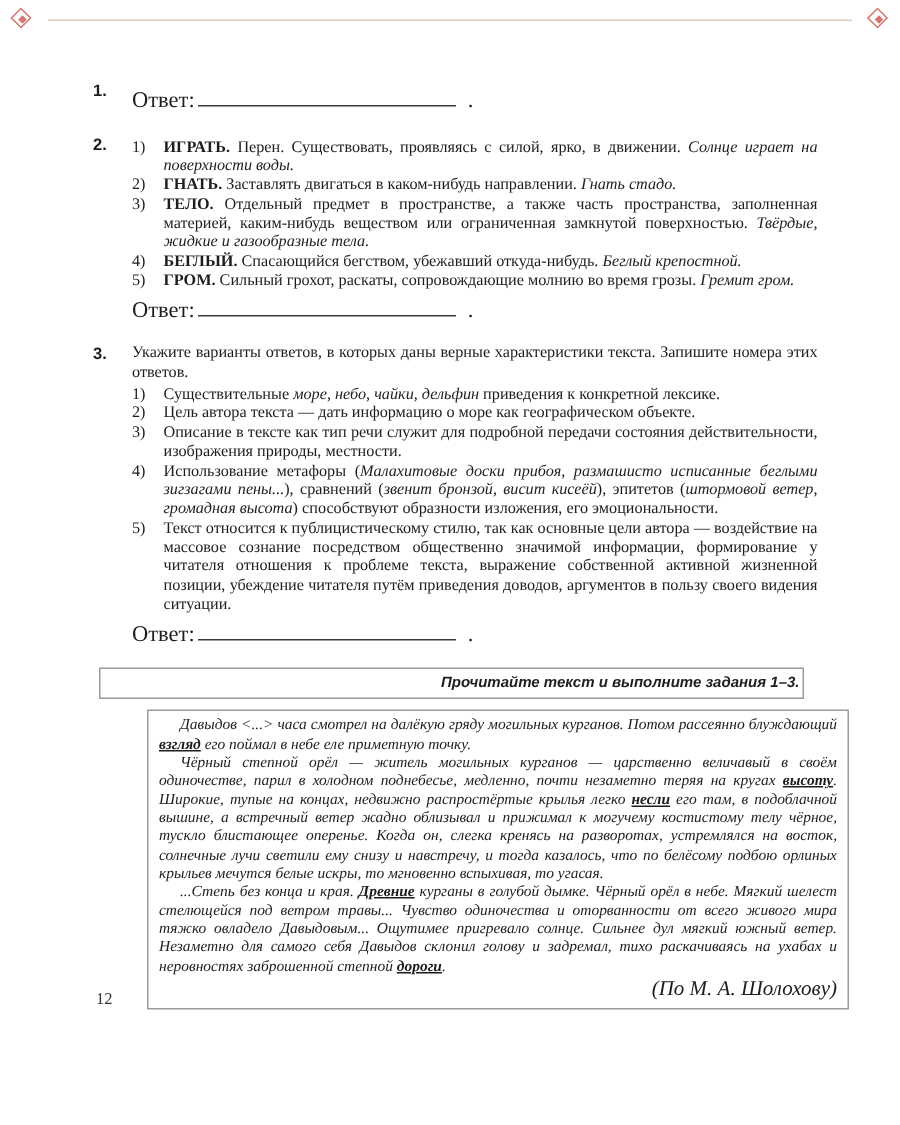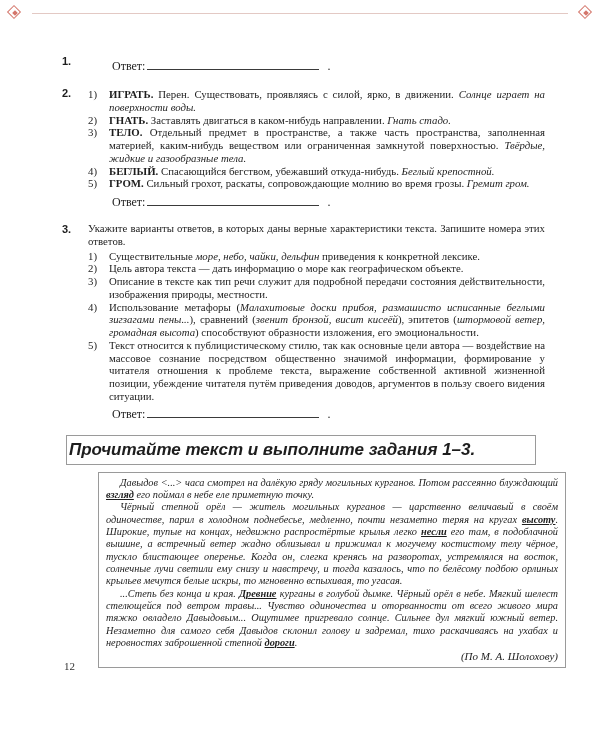--- a/index.html
+++ b/index.html
@@ -20,35 +20,35 @@
   .content{position:absolute;left:62px;top:54px;width:483px;}
 
   .ex{display:flex;margin-bottom:13px;}
   .ex-num{flex:none;width:26px;font-family:"Liberation Sans", sans-serif;font-weight:bold;font-size:11px;padding-top:1px;}
   .ex-body{flex:1;font-size:10.8px;line-height:1.18;text-align:justify;}
   .intro{margin:0;}
   .opts{margin-top:2px;}
   .opt{display:flex;}
   .opt-num{flex:none;width:21px;}
   .opt-body{flex:1;text-align:justify;}
-  .answer-row{margin-top:5px;font-size:12px;margin-left:24px;}
+  .answer-row{margin-top:5px;font-size:15px;}
   .ans-line{display:inline-block;width:172px;border-bottom:1px solid #3a3a3a;vertical-align:baseline;margin-left:2px;}
   .ans-suffix{margin-left:8px;}
 
   .b{font-weight:bold;}
   .i{font-style:italic;}
   .u{text-decoration:underline;}
 
   .variant-title{margin:4px 0 7px 0;text-align:center;font-family:"Liberation Sans", sans-serif;font-weight:bold;font-size:13.5px;color:#222;}
-  .instruction-box{margin-left:4px;width:464px;border:1px solid #9a9a9a;padding:4px 2px;text-align:left;
-    font-family:"Liberation Sans", sans-serif;font-weight:bold;font-style:italic;font-size:17px;}
+  .instruction-box{margin-left:4px;width:464px;border:1px solid #9a9a9a;padding:4px 2px;text-align:right;
+    font-family:"Liberation Sans", sans-serif;font-weight:bold;font-style:italic;font-size:10px;}
   .passage-box{margin-top:7px;margin-left:36px;width:452px;border:1px solid #9a9a9a;padding:4px 7px 3px 7px;
     font-style:italic;font-size:10.3px;line-height:1.2;}
   .passage-box p{margin:0;text-indent:14px;text-align:justify;}
-  .attribution{text-align:right;font-style:italic;font-size:11px;margin-top:1px;}
+  .attribution{text-align:right;font-style:italic;font-size:14px;margin-top:1px;}
 
   .page-number{position:absolute;left:64px;top:660px;font-size:11px;color:#333;}
 </style>
 </head>
 <body>
 
 <div class="page">
 
   <div class="top-rule"></div>
   <div class="ornament left">

